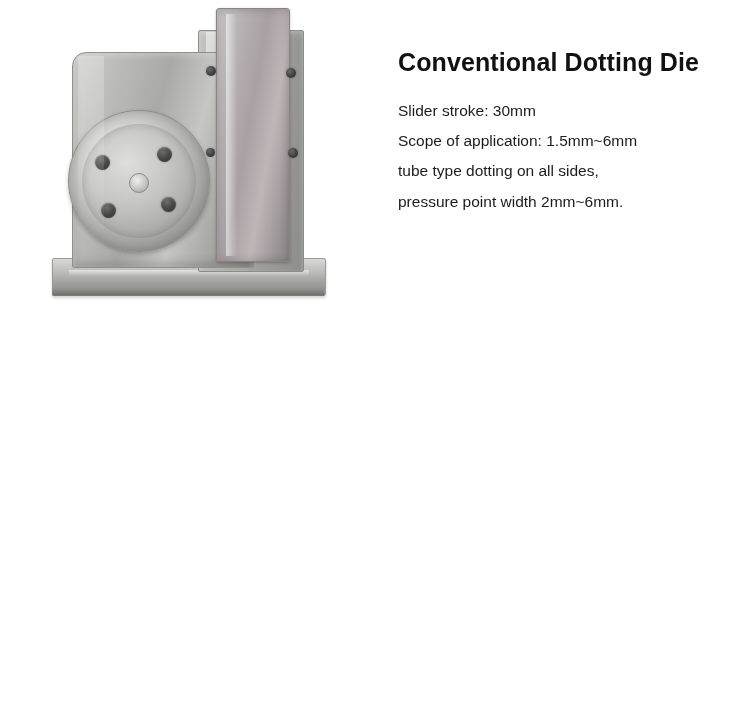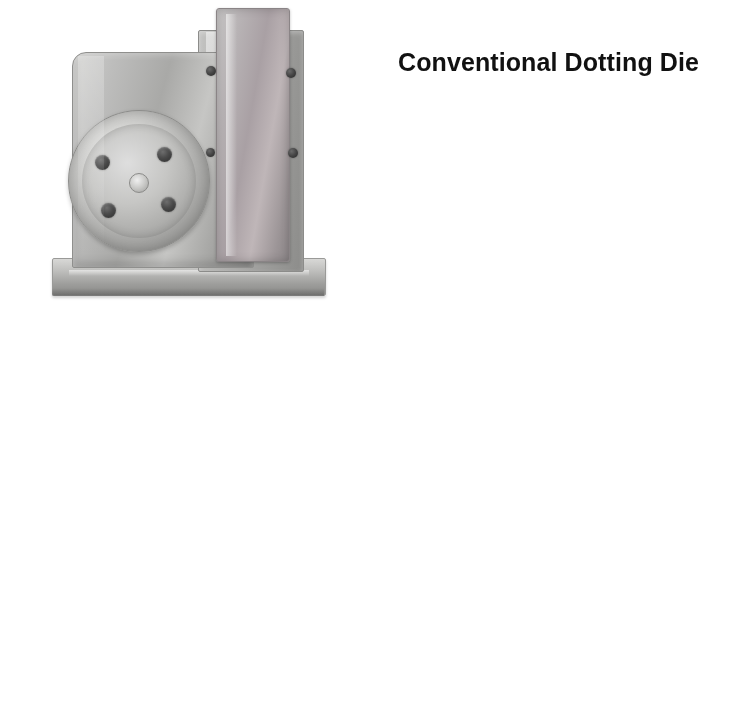--- a/index.html
+++ b/index.html
@@ -191,20 +191,26 @@
 
       <div class="shine" style="left:58px; top:56px; width:26px; height:200px; opacity:.5;"></div>
     </div>
   </div>
 
   <div class="text-block" id="conventional-text">
     <h2 class="block-title">
       <span class="line">Conventional</span>
       <span class="line">Dotting Die</span>
     </h2>
+    <p class="block-body">
+      <span class="line">Slider stroke: 30mm</span>
+      <span class="line">Scope of application: 1.5mm~6mm</span>
+      <span class="line">tube type dotting on all sides,</span>
+      <span class="line">pressure point width 2mm~6mm.</span>
+    </p>
   </div>
 </div>
 
 <div class="section" id="section-heavy">
 
   
 
   
 </div>
 

